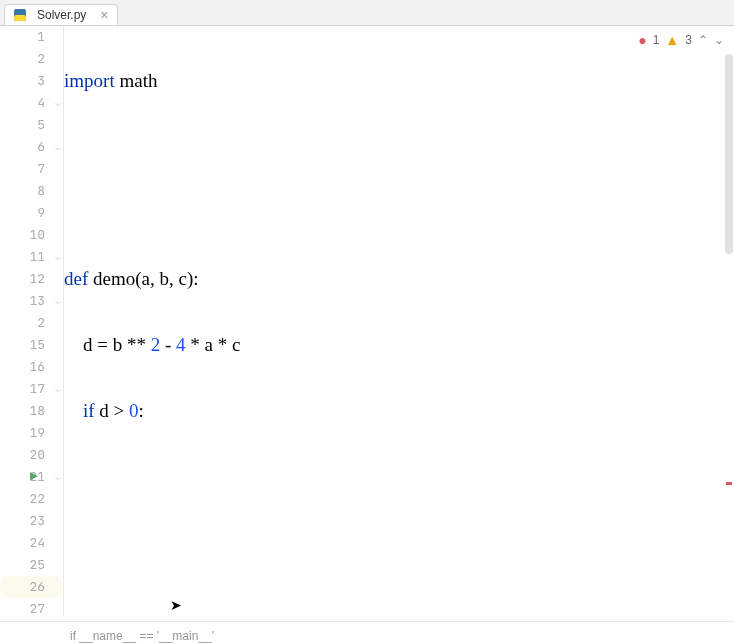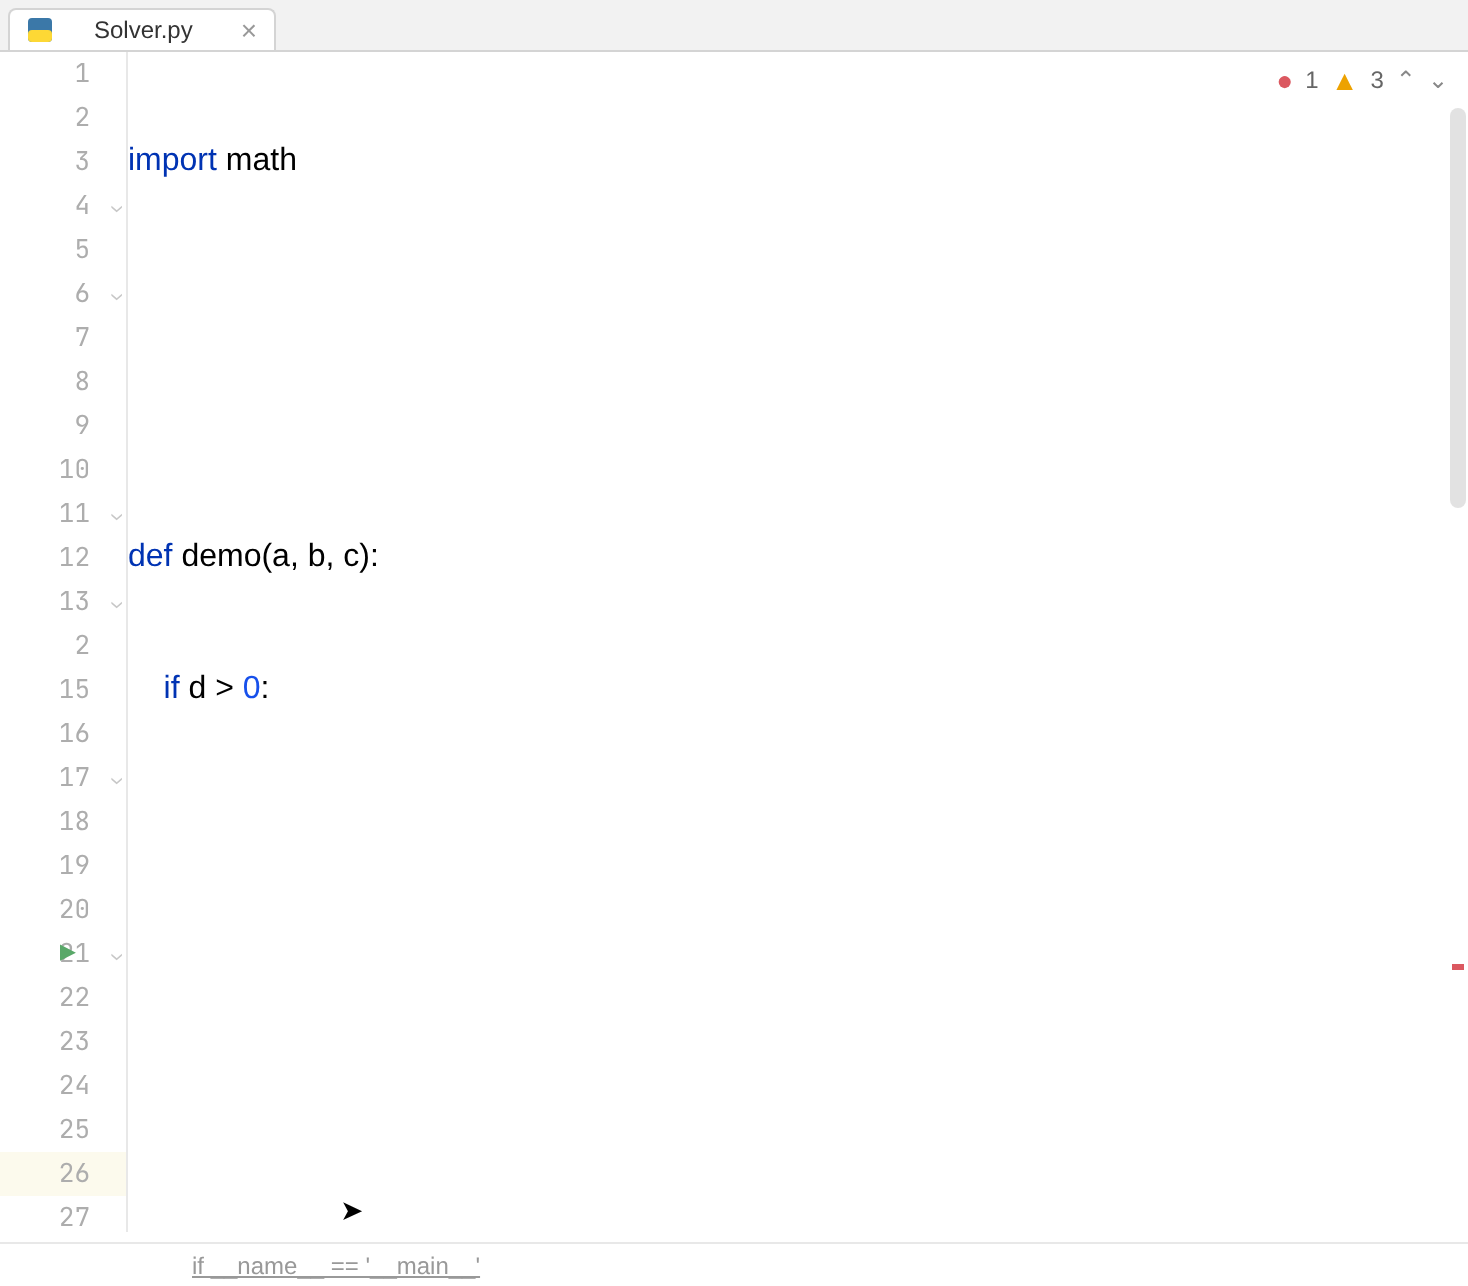--- a/index.html
+++ b/index.html
@@ -22,21 +22,21 @@
     }
     .tab {
       background: #fff;
       border: 1px solid #d4d4d4;
       border-bottom: none;
       border-top-left-radius: 4px;
       border-top-right-radius: 4px;
       padding: 3px 8px;
       display: flex;
       align-items: center;
-      gap: 20px;
+      gap: 10px;
       font-size: 12px;
       color: #333;
       margin-left: 4px;
     }
     .tab .file-icon {
       width: 14px;
       height: 14px;
       display: flex;
       align-items: center;
       justify-content: center;
@@ -62,43 +62,43 @@
       font-family: "JetBrains Mono", Menlo, Consolas, monospace;
       font-size: 13px;
       position: relative;
     }
     .gutter-line {
       height: 22px;
       line-height: 22px;
       padding-right: 18px;
       position: relative;
     }
-    .gutter-line.highlighted { background: #fcfaed; }
+    .gutter-line.highlighted { background: #fcfaed; border-radius: 10px; }
     .gutter-run-icon {
       position: absolute;
       left: 30px;
       top: 50%;
       transform: translateY(-50%);
       color: #59a869;
     }
     .fold-mark {
       position: absolute;
       right: 2px;
       top: 50%;
       transform: translateY(-50%);
       width: 10px;
       height: 10px;
       color: #c7c7c7;
       font-size: 9px;
       line-height: 10px;
     }
     .code-area {
       flex: 1;
-      font-family: Liberation Sans, sans-serif;
-      font-size: 16px;
+      font-family: Liberation Serif, serif;
+      font-size: 19px;
       line-height: 22px;
       white-space: pre;
       position: relative;
       overflow: hidden;
     }
     .code-line {
       height: 22px;
       padding-left: 0;
       position: relative;
     }
@@ -142,24 +142,23 @@
     .breadcrumbs {
       position: absolute;
       bottom: 0;
       left: 0;
       right: 0;
       height: 22px;
       border-top: 1px solid #e8e8e8;
       background: #fff;
       font-size: 12px;
       color: #999;
-      padding-left: 96px;
-      display: flex;
-      align-items: center;
-      text-decoration: underline;
+      padding-left: 70px;
+      display: flex;
+      align-items: flex-end;
     }
     .cursor-pointer {
       position: absolute;
       left: 170px;
       top: 597px;
       font-size: 14px;
       color: #000;
       pointer-events: none;
     }
   </style>
@@ -207,20 +206,21 @@
       <div class="gutter-line">24</div>
       <div class="gutter-line">25</div>
       <div class="gutter-line highlighted">26</div>
       <div class="gutter-line">27</div>
     </div>
   <div class="code-area">
     <div class="code-line"><span class="kw">import</span><span> math</span></div>
     <div class="code-line"></div>
     <div class="code-line"></div>
     <div class="code-line"><span class="kw">def</span><span> demo(a, b, c):</span></div>
+    <div class="code-line"><span>    d = b ** </span><span class="num">2</span><span> - </span><span class="num">4</span><span> * a * c</span></div>
     <div class="code-line"><span>    </span><span class="kw">if</span><span> d &gt; </span><span class="num">0</span><span>:</span></div>
     
     
     
     
     
     
     
     
     

